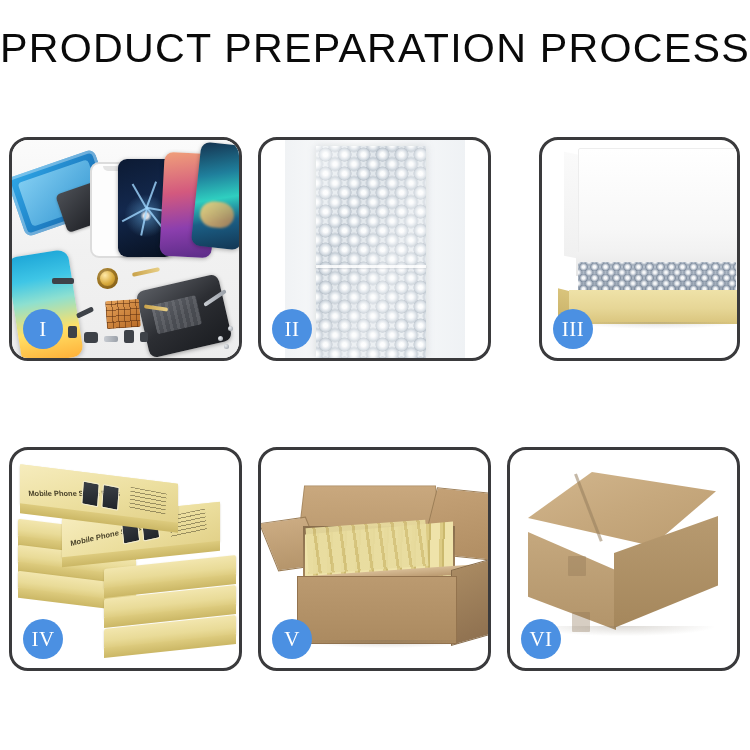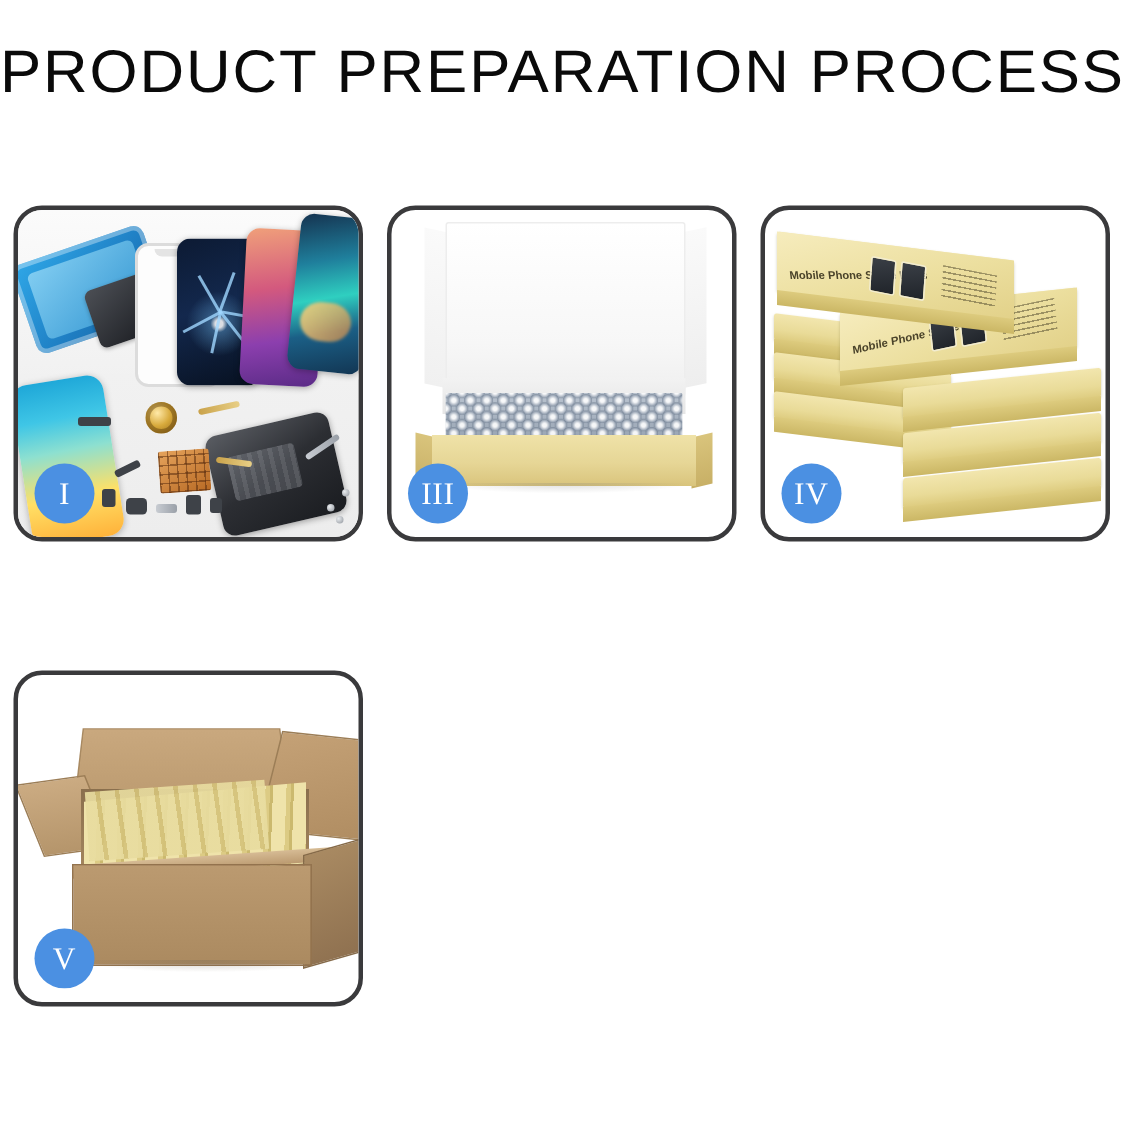--- a/index.html
+++ b/index.html
@@ -237,21 +237,21 @@
     position:absolute; inset:0;
     background: linear-gradient(115deg, rgba(255,255,255,.55) 0%, rgba(255,255,255,0) 30%, rgba(255,255,255,.35) 62%, rgba(255,255,255,0) 100%);
   }
   .bubblepack .seam {
     position:absolute; left:0; right:0; top:56%; height:3px;
     background: rgba(255,255,255,.8);
     box-shadow: 0 1px 2px rgba(120,130,140,.35);
   }
 
   
-  .p3 { background:#ffffff; }
+  .p3 { background:#ffffff;margin-left:32px; }
   .p3 .lid-back {
     position:absolute; left:36px; top:8px; width:158px; height:114px;
     background: linear-gradient(180deg,#ffffff 0%, #f7f7f7 70%, #efefef 100%);
     border:1px solid #ededed;
     border-radius:2px;
   }
   .p3 .lid-left {
     position:absolute; left:22px; top:14px; width:22px; height:104px;
     background: linear-gradient(180deg,#fafafa,#f0f0f0);
     transform: skewY(12deg);
@@ -473,20 +473,31 @@
         <div class="part" style="left:112px;top:190px;width:10px;height:13px;border-radius:2px;"></div>
         <div class="part" style="left:128px;top:192px;width:8px;height:10px;"></div>
         <div class="part silver" style="left:190px;top:156px;width:26px;height:4px;transform:rotate(-34deg);"></div>
         <div class="screw" style="left:206px;top:196px;"></div>
         <div class="screw" style="left:216px;top:186px;"></div>
         <div class="screw" style="left:212px;top:204px;"></div>
       </div>
       <div class="badge">I</div>
     </div>
 
+    <div class="panel p2">
+      <div class="panel-media">
+        <div class="halo"></div>
+        <div class="bubblepack">
+          <div class="bubbles"></div>
+          <div class="seam"></div>
+          <div class="sheen"></div>
+        </div>
+      </div>
+      <div class="badge">II</div>
+    </div>
 
     <div class="panel p3">
       <div class="panel-media">
         <div class="lid-left"></div>
         <div class="lid-right"></div>
         <div class="lid-back"></div>
         <div class="inner-wall"></div>
         <div class="bubble-layer"></div>
         <div class="box-front-left"></div>
         <div class="box-front-right"></div>
@@ -552,15 +563,27 @@
         <div class="c-contents"></div>
         <div class="c-contents2"></div>
         <div class="c-lip"></div>
         <div class="c-side"></div>
         <div class="c-front"></div>
         <div class="c-shadow"></div>
       </div>
       <div class="badge">V</div>
     </div>
 
+    <div class="panel p6">
+      <div class="panel-media">
+        <div class="s-top"></div>
+        <div class="s-top-seam"></div>
+        <div class="s-left"></div>
+        <div class="s-right"></div>
+        <div class="s-tab" style="left:58px;top:106px;"></div>
+        <div class="s-tab" style="left:62px;top:162px;"></div>
+        <div class="s-shadow"></div>
+      </div>
+      <div class="badge">VI</div>
+    </div>
 
   </div>
 </div>
 
 </body></html>

